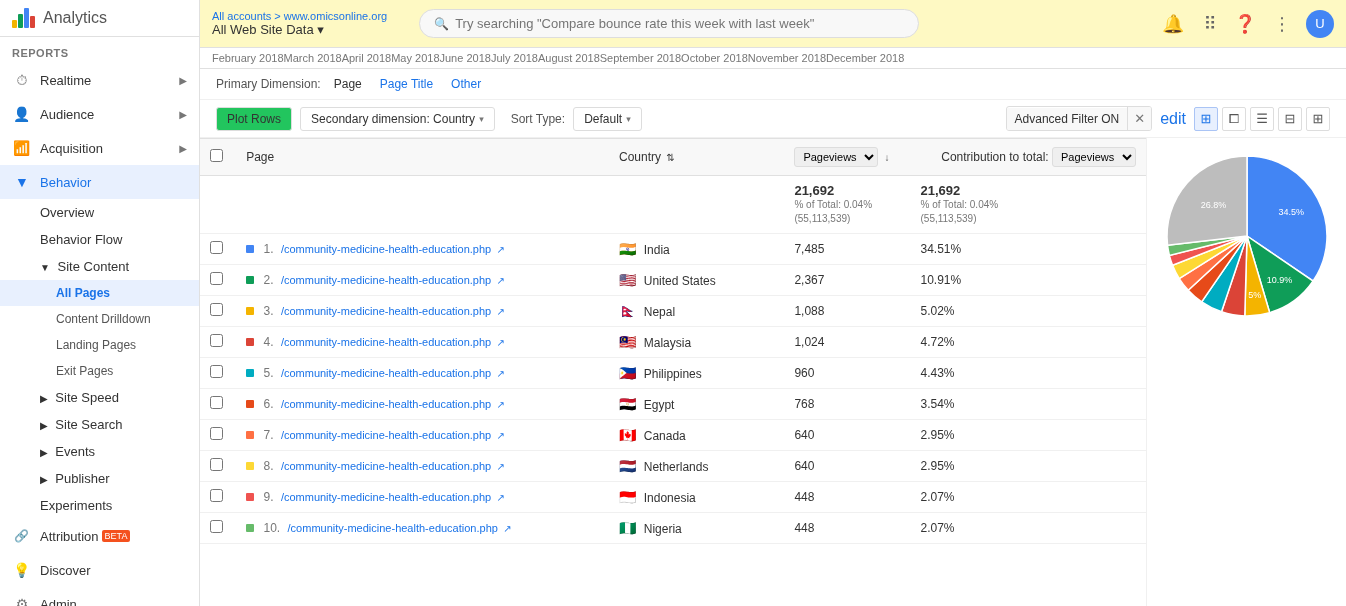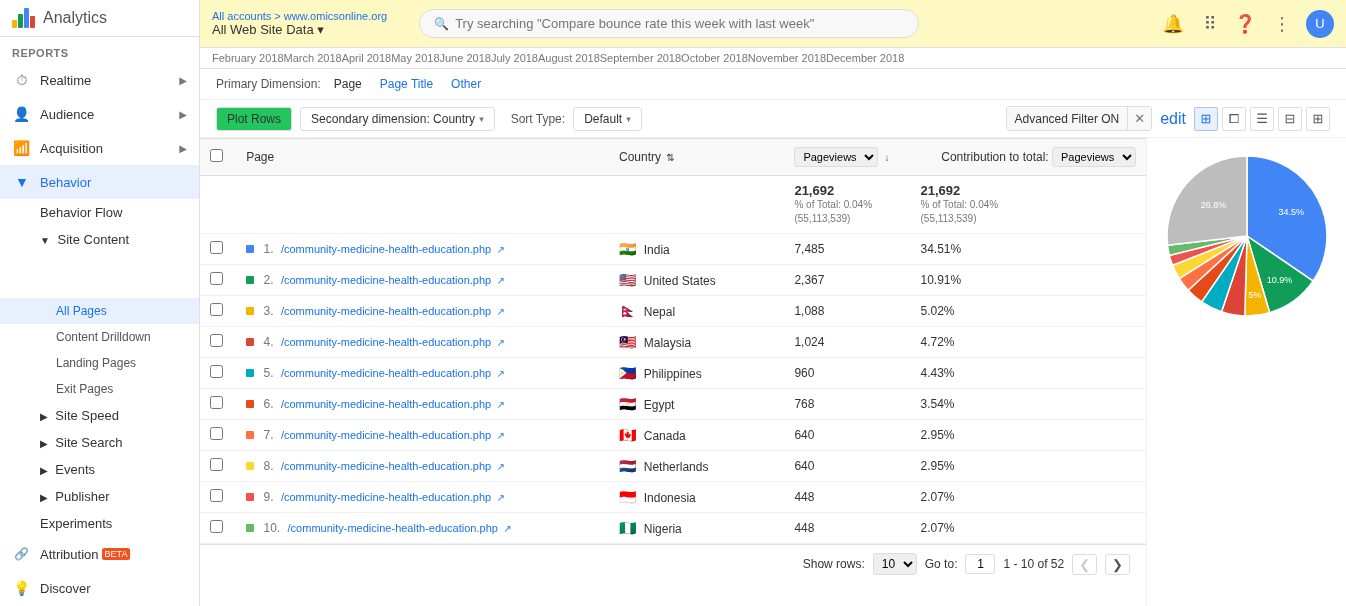--- a/index.html
+++ b/index.html
@@ -68,21 +68,21 @@
       color: #333;
       font-size: 13px;
     }
 
     .nav-sub-sub-item {
       padding: 6px 12px 6px 56px;
       cursor: pointer;
       color: #555;
       font-size: 12px;
     }
-    .nav-sub-sub-item.active { color: #1a73e8; font-weight: 400; background: #e8f0fe; margin-top: 45px; }
+    .nav-sub-sub-item.active { color: #1a73e8; font-weight: 700; background: #e8f0fe; }
 
     
     .main { flex: 1; display: flex; flex-direction: column; overflow: hidden; }
 
     
     .topbar {
       display: flex;
       align-items: center;
       padding: 6px 12px;
       border-bottom: 1px solid #e0e0e0;
@@ -276,20 +276,23 @@
     <span class="nav-icon">📶</span>
     <span>Acquisition</span>
     <span class="expand-arrow">▶</span>
   </div>
 
   <div class="nav-item" style="color:#1a73e8; background:#e8f0fe;">
     <span class="nav-icon" style="color:#1a73e8;">▼</span>
     <span>Behavior</span>
   </div>
 
+  <div class="nav-sub-item">
+    <span>Overview</span>
+  </div>
   <div class="nav-sub-item">
     <span>Behavior Flow</span>
   </div>
 
   <div class="nav-sub-item" style="font-weight:500;">
     <span style="margin-right:4px; font-size:10px;">▼</span>
     <span>Site Content</span>
   </div>
 
   <div class="nav-sub-sub-item active">
@@ -626,31 +629,20 @@
       <td>
         <span class="country-flag">🇳🇬</span>
         <span class="country-name">Nigeria</span>
       </td>
       <td class="right">448</td>
       <td class="right">2.07%</td>
     </tr>
           </tbody>
       </table>
 
-      <div class="pagination-bar">
-        <span>Show rows:</span>
-        <select>
-          <option>10</option>
-        </select>
-        <span>Go to:</span>
-        <input type="text" value="1" style="">
-        <span>1 - 10 of 52</span>
-        <button class="page-nav-btn" disabled="">❮</button>
-        <button class="page-nav-btn">❯</button>
-      </div>
     </div>
 
     <div style="width:200px; padding:8px; border-left:1px solid #f0f0f0; display:flex; flex-direction:column; align-items:center;">
       <svg width="180" height="180" viewBox="0 0 180 180" id="pie-svg">
       <path d="M90,90 L90,10 A80,80 0 0,1 156.13817949092243,135.00823495346745 Z" fill="#4285F4" stroke="#fff" stroke-width="1.5"></path>
           <path d="M90,90 L156.13817949092243,135.00823495346745 A80,80 0 0,1 112.7051618992447,166.71033582985467 Z" fill="#0F9D58" stroke="#fff" stroke-width="1.5"></path>
           <path d="M90,90 L112.7051618992447,166.71033582985467 A80,80 0 0,1 87.78860049323167,169.96942986055024 Z" fill="#F4B400" stroke="#fff" stroke-width="1.5"></path>
           <path d="M90,90 L87.78860049323167,169.96942986055024 A80,80 0 0,1 64.51501751806299,165.83215457769455 Z" fill="#DB4437" stroke="#fff" stroke-width="1.5"></path>
           <path d="M90,90 L64.51501751806299,165.83215457769455 A80,80 0 0,1 44.65988828842689,155.91110885110393 Z" fill="#00ACC1" stroke="#fff" stroke-width="1.5"></path>
           <path d="M90,90 L44.65988828842689,155.91110885110393 A80,80 0 0,1 31.23714202093148,144.28560142553295 Z" fill="#E64A19" stroke="#fff" stroke-width="1.5"></path>

